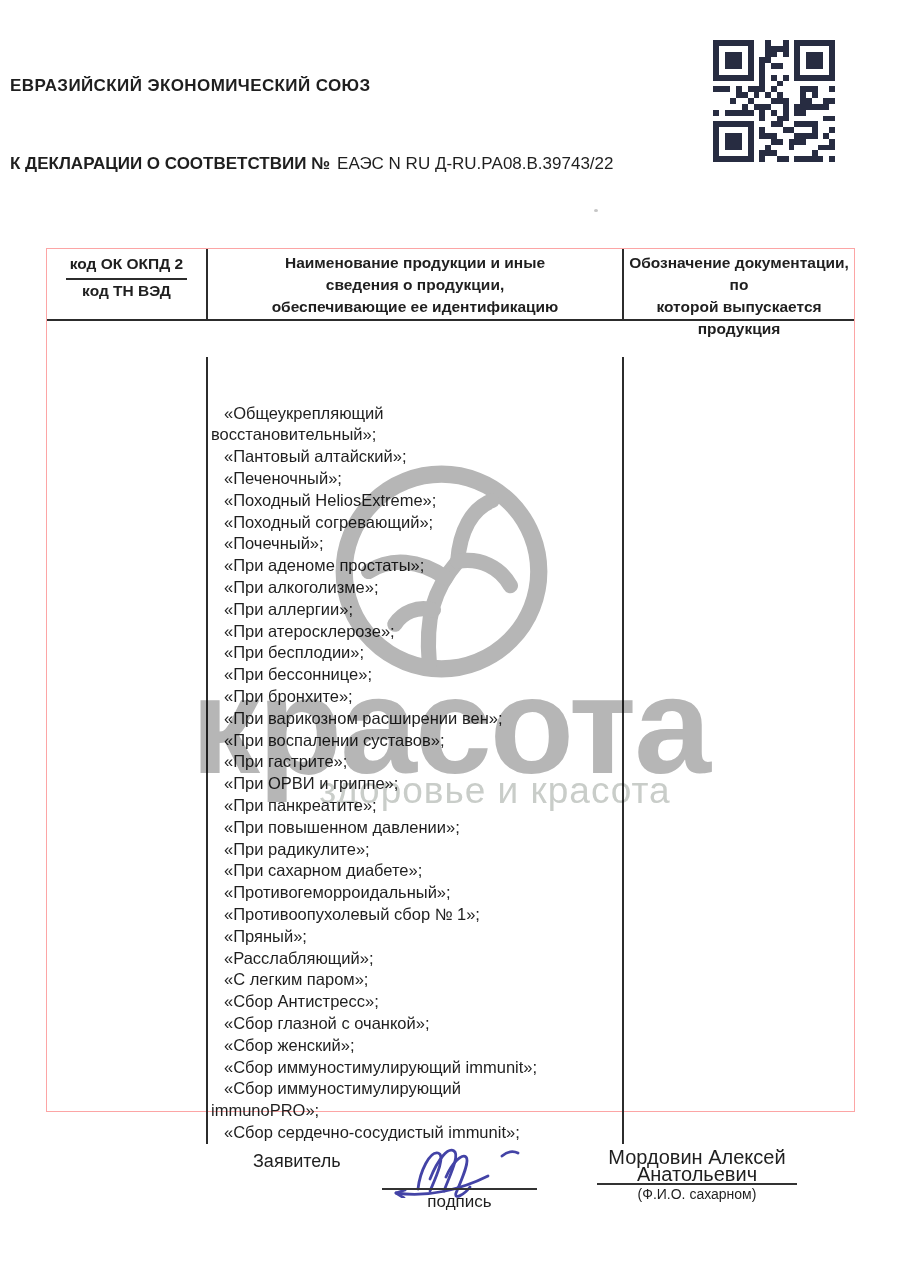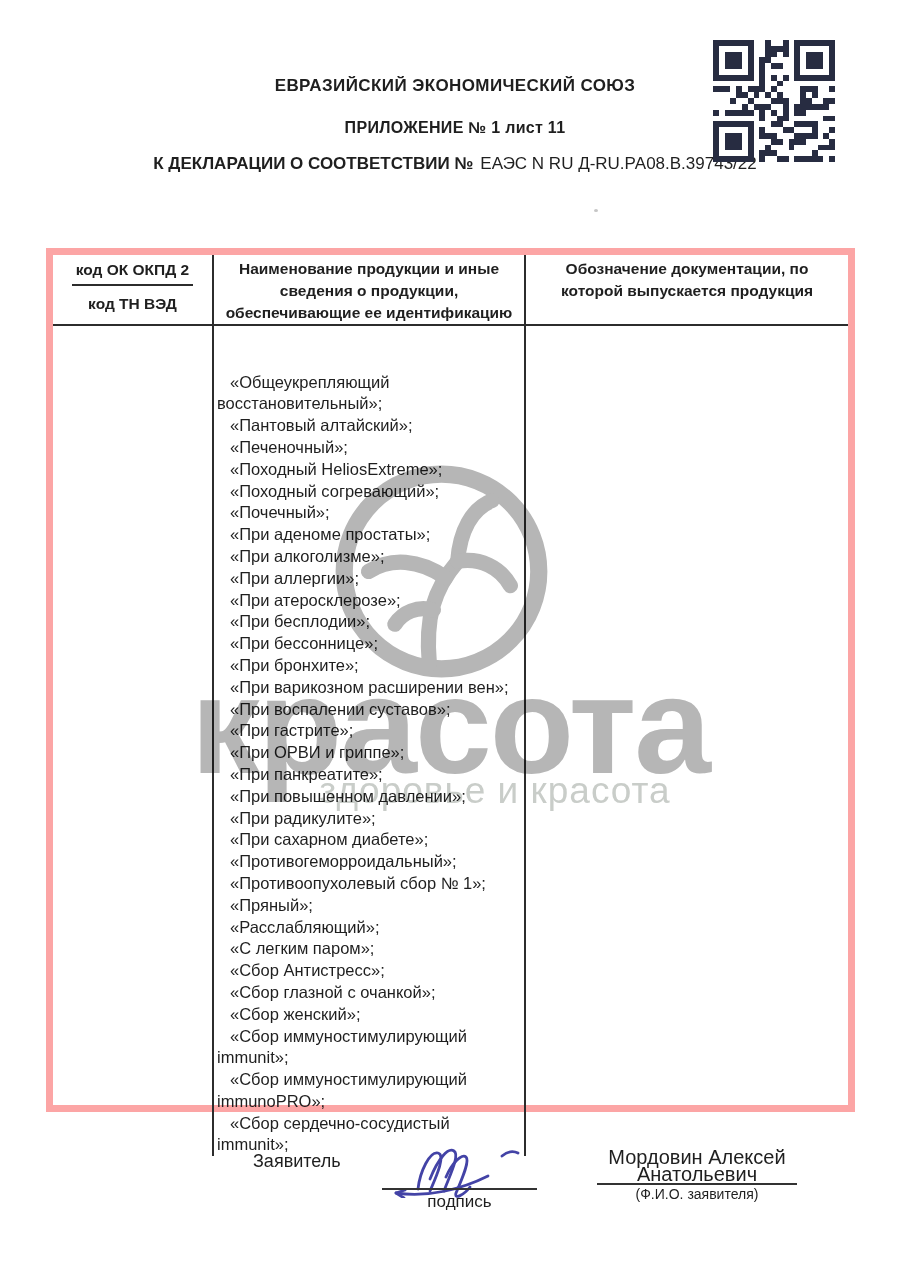--- a/index.html
+++ b/index.html
@@ -2,43 +2,43 @@
 <html style="--ink: #1f1f1f; --qr: #272c41; --watermark_grey: #b6b6b6; --tagline_grey: #c9cdc9; --signature_blue: #4343a6;"><head>
 <meta charset="utf-8">
 <style>
   html,body{margin:0;padding:0;background:#ffffff;}
   .page{
     position:relative;width:900px;height:1273px;overflow:hidden;
     background:#ffffff;color:var(--ink,#1f1f1f);
     font-family:"Liberation Sans", sans-serif;
   }
   
-  .hdr-line{position:absolute;left:10px;right:0;text-align:center;white-space:nowrap;}
+  .hdr-line{position:absolute;left:10px;right:0;white-space:nowrap;}
   .hdr-union{top:76px;font-size:17px;font-weight:bold;letter-spacing:.4px;}
   .hdr-appendix{top:119px;font-size:16px;font-weight:bold;letter-spacing:.3px;}
   .hdr-decl{top:154px;font-size:17px;}
   .hdr-decl .lbl{font-weight:bold;}
   .hdr-decl .num{font-weight:normal;margin-left:7px;margin-top:40px;}
   .qr{position:absolute;left:713px;top:38px;width:122px;height:126px;}
   .speck{position:absolute;left:594px;top:209px;width:4px;height:3px;background:#c6c6c6;border-radius:50%;}
   
   .doc-table{
     position:absolute;left:46px;top:248px;width:809px;height:864px;
-    border:7px solid #fca5a5;box-sizing:border-box;display:flex;flex-direction:column;
+    border:1px solid #fca5a5;box-sizing:border-box;display:flex;flex-direction:column;gap:36px;
   }
   .trow{display:flex;box-sizing:border-box;}
   .thead{height:72px;border-bottom:2px solid #2c2c2c;}
   .tbody{flex:1;}
   .cell{box-sizing:border-box;}
   .c1{width:161px;border-right:2px solid #2c2c2c;}
-  .c2{width:312px;border-right:2px solid #2c2c2c;}
+  .c2{width:416px;border-right:2px solid #2c2c2c;}
   .c3{flex:1;}
   .head .cell{font-weight:bold;font-size:15.5px;text-align:center;line-height:22px;padding-top:3px;}
   .c1top{display:inline-block;margin:1px 10px 0;padding:0 4px 3px;border-bottom:2px solid #2c2c2c;}
-  .c1bot{padding-top:7px;}
+  .c1bot{padding-top:0;}
   .pre{white-space:pre-line;}
   .product-list{
     margin:0;padding:2px 0 0 0;list-style:none;
     font-size:16.5px;line-height:21.8px;white-space:pre-line;
   }
   .product-list li{padding-left:3px;text-indent:13px;}
   
   .watermark{position:absolute;inset:0;mix-blend-mode:multiply;pointer-events:none;}
   .wm-logo{position:absolute;left:328px;top:458px;width:228px;height:228px;color:var(--watermark_grey,#b6b6b6);}
   .wm-brand{
@@ -58,21 +58,20 @@
   .name-block{position:absolute;left:597px;top:1149px;width:200px;text-align:center;font-size:20px;line-height:16.5px;}
   .name-line{position:absolute;left:597px;top:1183px;width:200px;border-top:2px solid #333;}
   .name-caption{position:absolute;left:597px;top:1186px;width:200px;text-align:center;font-size:14px;}
 </style>
 </head>
 <body>
 
 <div class="page">
 
   <div class="hdr-line hdr-union">ЕВРАЗИЙСКИЙ ЭКОНОМИЧЕСКИЙ СОЮЗ</div>
-  <div class="hdr-line hdr-appendix">ПРИЛОЖЕНИЕ № 1 лист 11</div>
   <div class="hdr-line hdr-decl">
     <span class="lbl">К ДЕКЛАРАЦИИ О СООТВЕТСТВИИ №</span><span class="num">ЕАЭС N RU Д-RU.РА08.В.39743/22</span>
   </div>
   <svg id="qr" class="qr" viewBox="0 0 21 21">
       <g fill="#272c41" shape-rendering="crispEdges">
         <rect x="0" y="0" width="1" height="1"></rect>
         <rect x="1" y="0" width="1" height="1"></rect>
         <rect x="2" y="0" width="1" height="1"></rect>
         <rect x="3" y="0" width="1" height="1"></rect>
         <rect x="4" y="0" width="1" height="1"></rect>
@@ -340,15 +339,15 @@
       <path d="M28,46 C30,28 40,8 48,10 C56,12 46,34 40,48"></path>
       <path d="M40,36 C48,16 58,4 64,8 C70,12 60,32 54,48"></path>
       <path d="M56,34 C62,20 72,10 76,14 C80,18 72,36 66,50 C64,57 74,52 80,44"></path>
       <path d="M112,13 C118,8 124,8 128,10"></path>
     </g>
   </svg>
   <div class="sig-line"></div>
   <div class="sig-caption">подпись</div>
   <div class="name-block">Мордовин Алексей Анатольевич</div>
   <div class="name-line"></div>
-  <div class="name-caption">(Ф.И.О. заявителя)</div>
+  <div class="name-caption">(Ф.И.О. сахарном)</div>
 
 </div>
 
 </body></html>

